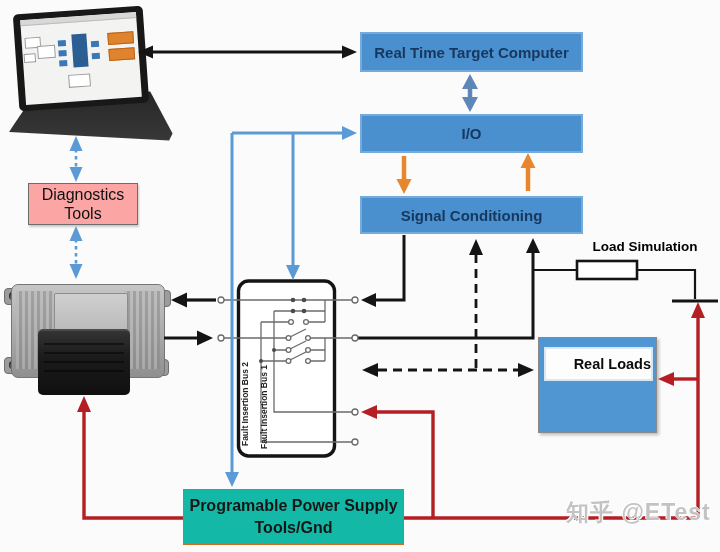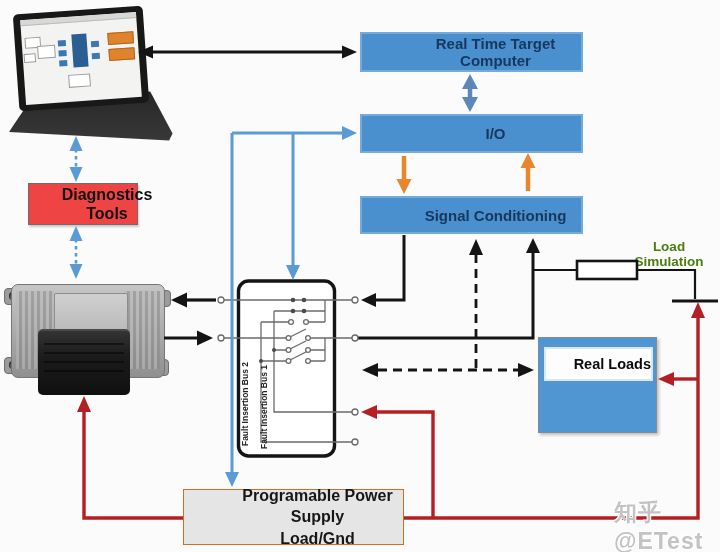--- a/index.html
+++ b/index.html
@@ -1,46 +1,46 @@
 <!DOCTYPE html>
 <html><head>
 <meta charset="utf-8">
 <style>
   html,body{margin:0;padding:0;background:#e9e9e9;}
   #stage{
     position:relative;width:720px;height:552px;background:#fbfbfb;
     font-family:"Liberation Sans",sans-serif;overflow:hidden;
   }
-  .abs{position:absolute;box-sizing:border-box;padding-left:48px;}
+  .abs{position:absolute;box-sizing:border-box;}
   
   .bluebox{
     background:#4a90ce;border:2px solid #74aadc;color:#17375e;
     font-weight:bold;font-size:15px;display:flex;align-items:center;justify-content:center;
     text-align:center;z-index:2;
   }
   .graybox{
-    background:#ef4444;border:1px solid #6d6d6d;color:#101010;font-weight:bold;
+    background:#fca5a5;border:1px solid #6d6d6d;color:#101010;font-weight:normal;
     font-size:16px;line-height:1.2;display:flex;align-items:center;justify-content:center;
     text-align:center;z-index:2;box-shadow:1px 2px 2px rgba(0,0,0,.2);
   }
   .orangebox{
-    background:#e5e5e5;border:1px solid #d06f1f;color:#161616;font-weight:bold;
+    background:#14b8a6;border:1px solid #d06f1f;color:#161616;font-weight:bold;
     font-size:16px;line-height:1.35;display:flex;flex-direction:column;
     align-items:center;justify-content:center;text-align:center;z-index:2;
   }
   .loadswrap{
     background:#4f96d2;border:1px solid #8a8a8a;z-index:2;
     box-shadow:2px 2px 3px rgba(0,0,0,.25);
   }
   .innerbox{
     position:absolute;left:5px;width:109px;height:34px;background:#fdfdfd;
     border:2px solid #d9e7f4;color:#0c0c0c;font-weight:bold;font-size:14.5px;
     display:flex;align-items:center;justify-content:flex-end;box-sizing:border-box;
   }
-  .caption{font-weight:bold;color:#4d7c0f;z-index:2;text-align:center;}
+  .caption{font-weight:bold;color:#000000;z-index:2;text-align:center;}
   #svglayer{position:absolute;left:0;top:0;z-index:5;pointer-events:none;}
   
   .laptop{left:4px;top:6px;width:172px;height:140px;z-index:2;}
   .lap-screen{
     position:absolute;left:12px;top:4px;width:130px;height:97px;background:#181818;
     border-radius:5px;padding:6px 7px;transform:rotate(-4deg);box-sizing:border-box;
   }
   .lap-display{position:relative;width:100%;height:100%;background:#f3f3f1;overflow:hidden;}
   .sim-toolbar{position:absolute;left:0;top:0;width:100%;height:5px;background:#d8d8d8;border-bottom:1px solid #bbb;}
   .sim-outline{position:absolute;background:#fff;border:1px solid #9a9a9a;}
@@ -149,21 +149,21 @@
   <div class="abs caption" style="left:584px;top:239px;width:122px;font-size:13.5px">Load Simulation</div>
 
   <div class="abs loadswrap" style="left:538px;top:337px;width:119px;height:96px">
     <div class="innerbox" style="top:9px">
       <span>Real Loads</span>
     </div>
   </div>
 
   <div class="abs orangebox" style="left:183px;top:489px;width:221px;height:56px">
     <span>Programable Power Supply</span>
-    <span>Load/Gnd</span>
+    <span>Tools/Gnd</span>
   </div>
 
   <svg id="svglayer" width="720" height="552" viewBox="0 0 720 552">
 
     <g stroke="#141414" stroke-width="3" fill="none">
       <line x1="152" y1="52" x2="344" y2="52"></line>
       <path d="M404,235 V300 H376"></path>
       <path d="M533,252 V338 H358"></path>
       <path d="M533,270 H577 M637,270 H695 V299" stroke-width="2.2"></path>
       <line x1="672" y1="301" x2="718" y2="301" stroke-width="3.2"></line>

